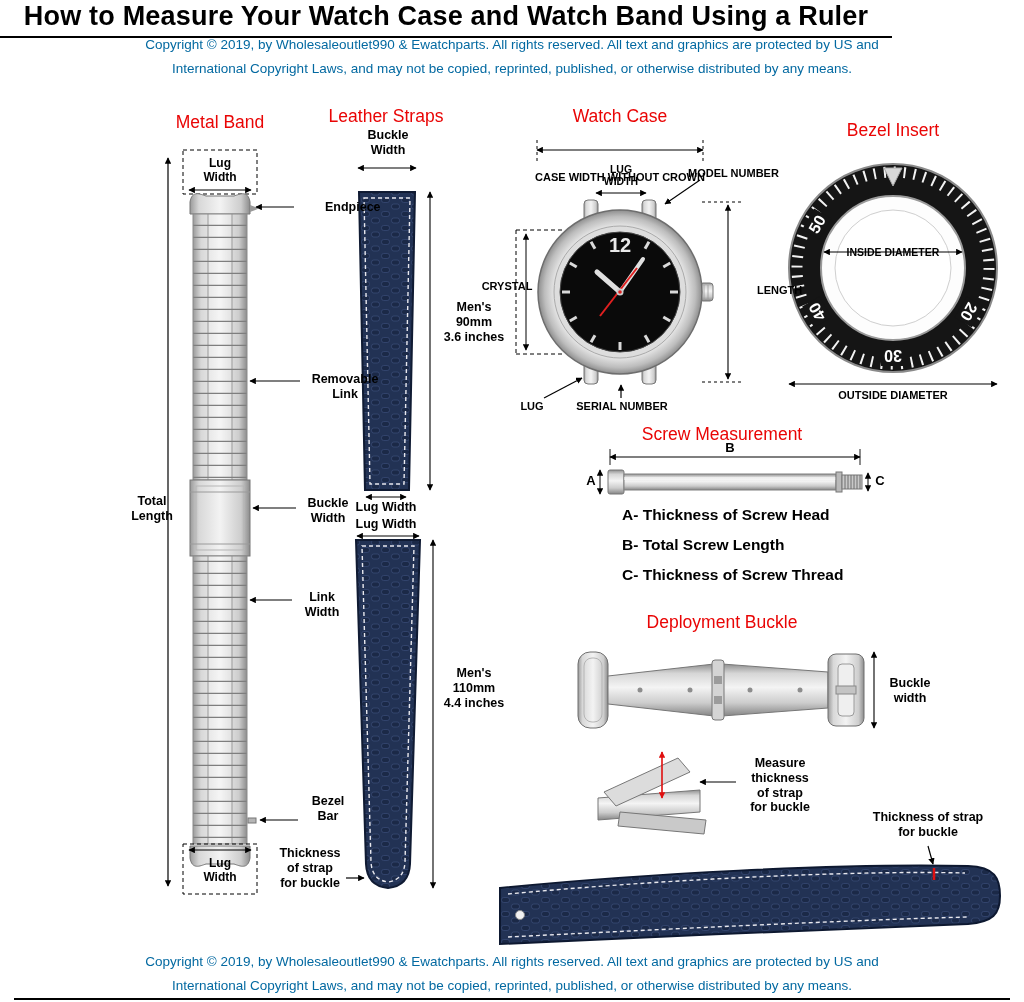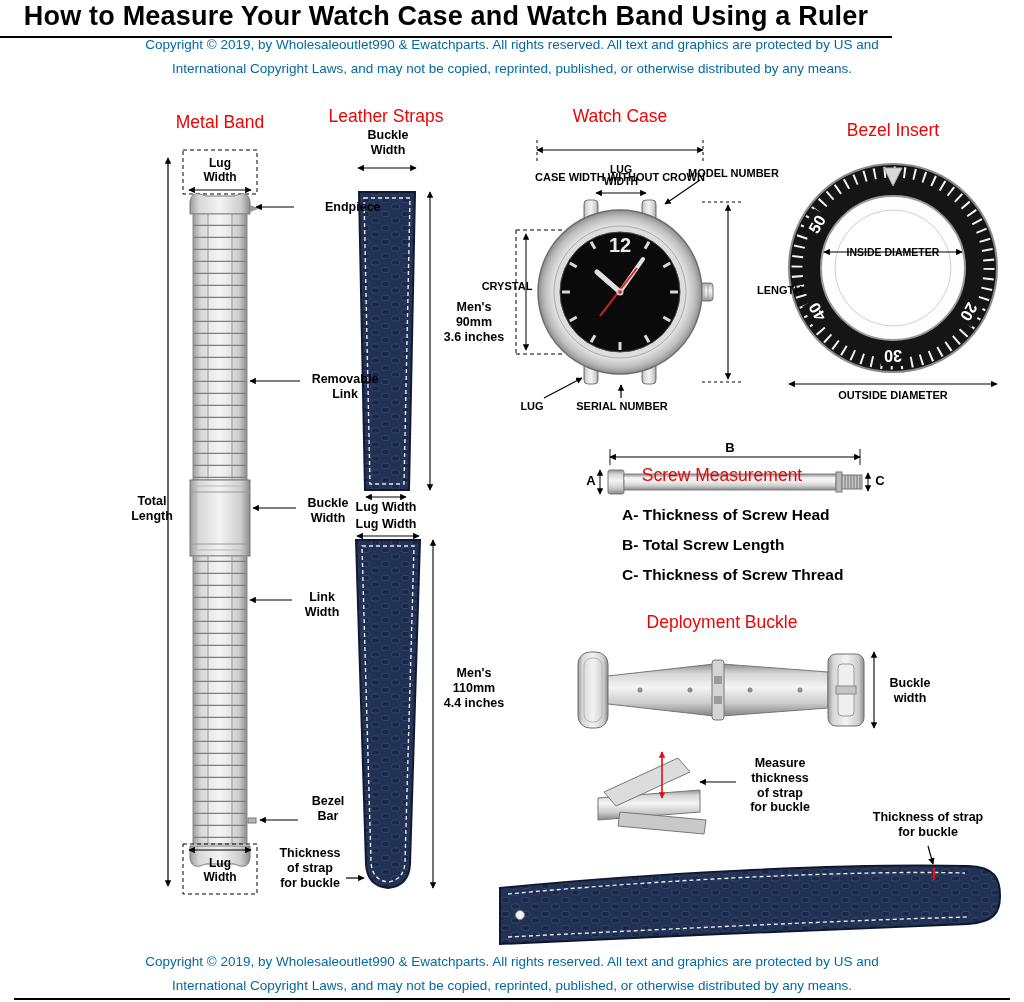--- a/index.html
+++ b/index.html
@@ -231,21 +231,21 @@
   </svg>
 
   <div class="abs title">How to Measure Your Watch Case and Watch Band Using a Ruler</div>
   <div class="abs copyright" style="left:0;top:37px;">Copyright  © 2019, by Wholesaleoutlet990 &amp; Ewatchparts. All rights reserved. All text and graphics are protected by US and</div>
   <div class="abs copyright" style="left:0;top:61px;">International Copyright Laws, and may not be copied, reprinted, published, or otherwise distributed by any  means.</div>
 
   <div class="abs h-red" style="left:150px;top:112px;width:140px;">Metal Band</div>
   <div class="abs h-red" style="left:316px;top:106px;width:140px;">Leather Straps</div>
   <div class="abs h-red" style="left:550px;top:106px;width:140px;">Watch Case</div>
   <div class="abs h-red" style="left:823px;top:120px;width:140px;">Bezel Insert</div>
-  <div class="abs h-red" style="left:622px;top:424px;width:200px;margin-top:41px;">Screw Measurement</div>
+  <div class="abs h-red" style="left:622px;top:424px;width:200px;">Screw Measurement</div>
   <div class="abs h-red" style="left:622px;top:612px;width:200px;">Deployment Buckle</div>
 
   <div class="abs lbl" style="left:190px;top:156px;width:60px;font-size:12px;">Lug
 Width</div>
   <div class="abs lbl left" style="left:297px;top:200px;width:80px;margin-left:8px;">Endpiece</div>
   <div class="abs lbl" style="left:302px;top:372px;width:86px;">Removable
 Link</div>
   <div class="abs lbl" style="left:124px;top:494px;width:56px;">Total
 Length</div>
   <div class="abs lbl" style="left:298px;top:496px;width:60px;">Buckle

